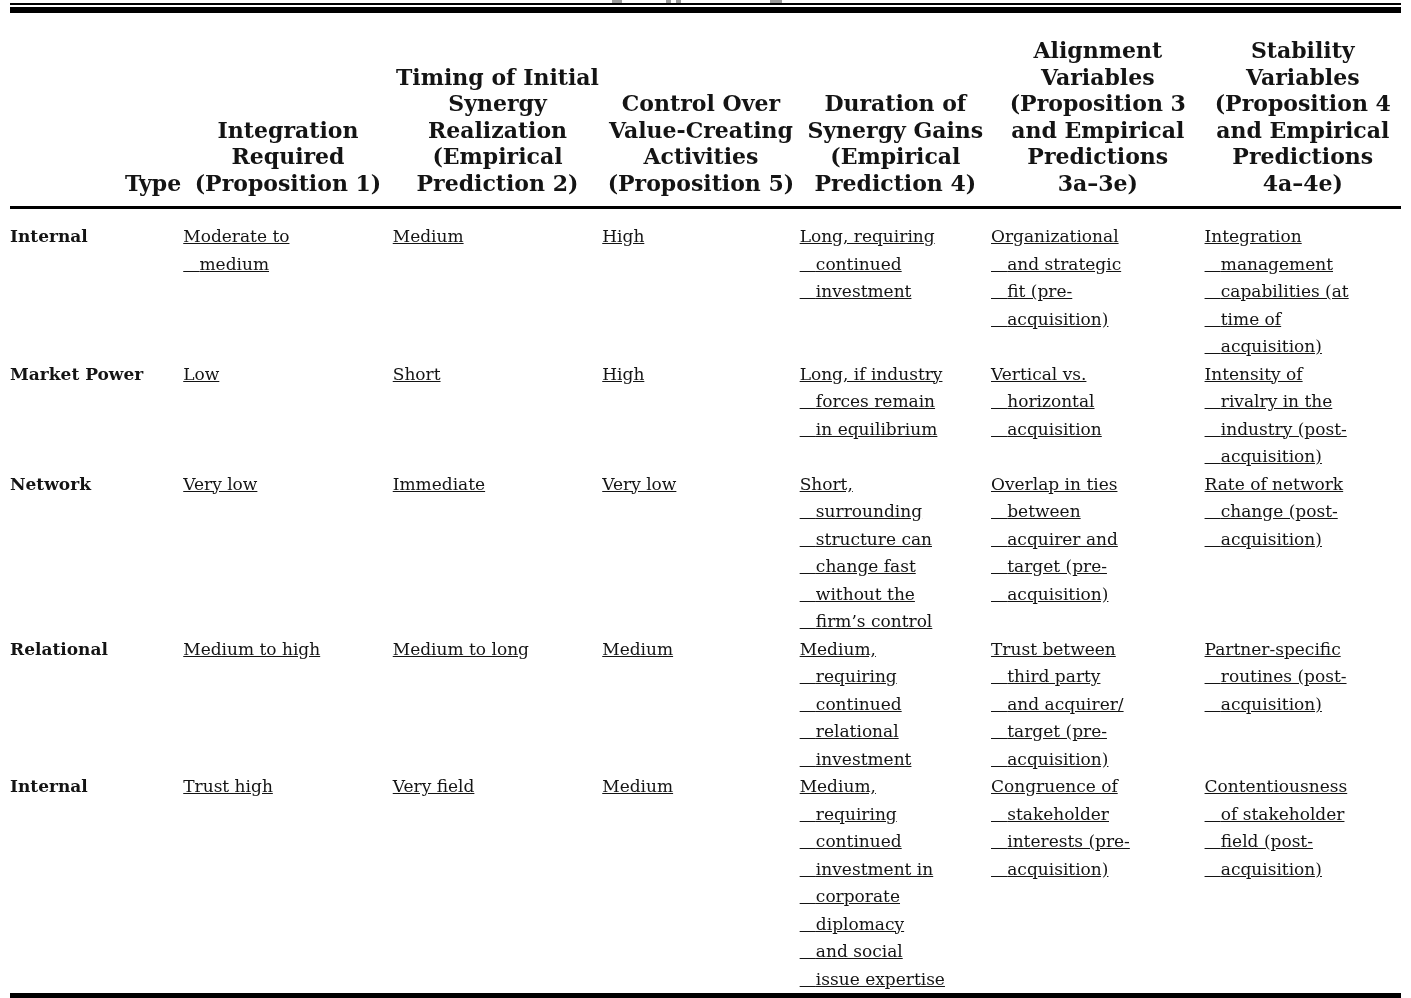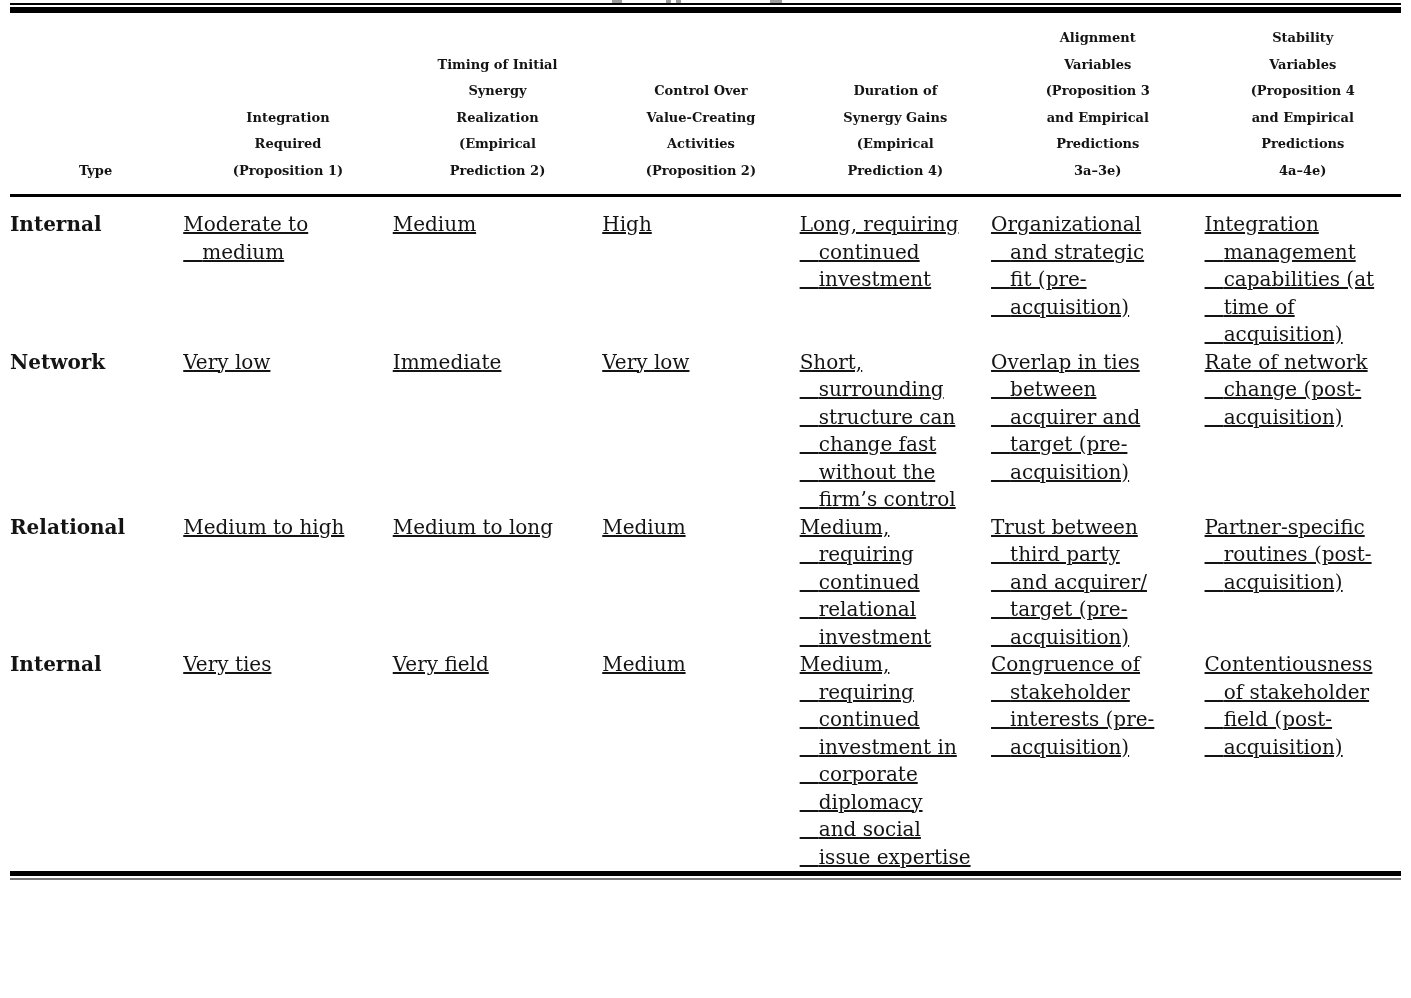--- a/index.html
+++ b/index.html
@@ -32,32 +32,32 @@
     border-spacing:0;
   }
   col.c1 { width:172px; } col.c2 { width:208px; } col.c3 { width:208px; }
   col.c4 { width:196px; } col.c5 { width:190px; } col.c6 { width:212px; }
   col.c7 { width:195px; }
 
   thead th {
     vertical-align:bottom;
     text-align:center;
     font-weight:bold;
-    font-size:13px;
+    font-size:22px;
     line-height:26.5px;
-    padding:12px 2px 10px 2px;
+    padding:24px 2px 10px 2px;
     border-bottom:3.5px solid #000000;
     white-space:pre-line;
   }
-  thead th.type-head { text-align:center; padding-left:0; }
+  thead th.type-head { text-align:right; padding-left:0; }
 
   tbody th.rowlabel, tbody td.cell {
     vertical-align:top;
     text-align:left;
-    font-size:20px;
+    font-size:17px;
     line-height:27.5px;
     padding:0 6px 0 0;
   }
   tbody th.rowlabel { font-weight:bold; }
   td.cell { white-space:pre-wrap;text-decoration:underline; }
   tbody tr:first-child th, tbody tr:first-child td { padding-top:14px; }
 </style>
 </head>
 <body>
 
@@ -88,21 +88,21 @@
 Required
 (Proposition 1)</th>
         <th>Timing of Initial
 Synergy
 Realization
 (Empirical
 Prediction 2)</th>
         <th>Control Over
 Value-Creating
 Activities
-(Proposition 2)</th>
+(Proposition 5)</th>
         <th>Duration of
 Synergy Gains
 (Empirical
 Prediction 4)</th>
         <th>Alignment
 Variables
 (Proposition 3
 and Empirical
 Predictions
 3a–3e)</th>
@@ -128,20 +128,36 @@
    and strategic
    fit (pre-
    acquisition)</td>
         <td class="cell">Integration
    management
    capabilities (at
    time of
    acquisition)</td>
       </tr>
       <tr>
+        <th class="rowlabel">Market Power</th>
+        <td class="cell">Low</td>
+        <td class="cell">Short</td>
+        <td class="cell">High</td>
+        <td class="cell">Long, if industry
+   forces remain
+   in equilibrium</td>
+        <td class="cell">Vertical vs.
+   horizontal
+   acquisition</td>
+        <td class="cell">Intensity of
+   rivalry in the
+   industry (post-
+   acquisition)</td>
+      </tr>
+      <tr>
         <th class="rowlabel">Network</th>
         <td class="cell">Very low</td>
         <td class="cell">Immediate</td>
         <td class="cell">Very low</td>
         <td class="cell">Short,
    surrounding
    structure can
    change fast
    without the
    firm’s control</td>
@@ -168,21 +184,21 @@
    third party
    and acquirer/
    target (pre-
    acquisition)</td>
         <td class="cell">Partner-specific
    routines (post-
    acquisition)</td>
       </tr>
       <tr>
         <th class="rowlabel">Internal</th>
-        <td class="cell">Very ties</td>
+        <td class="cell">Trust high</td>
         <td class="cell">Very field</td>
         <td class="cell">Medium</td>
         <td class="cell">Medium,
    requiring
    continued
    investment in
    corporate
    diplomacy
    and social
    issue expertise</td>

